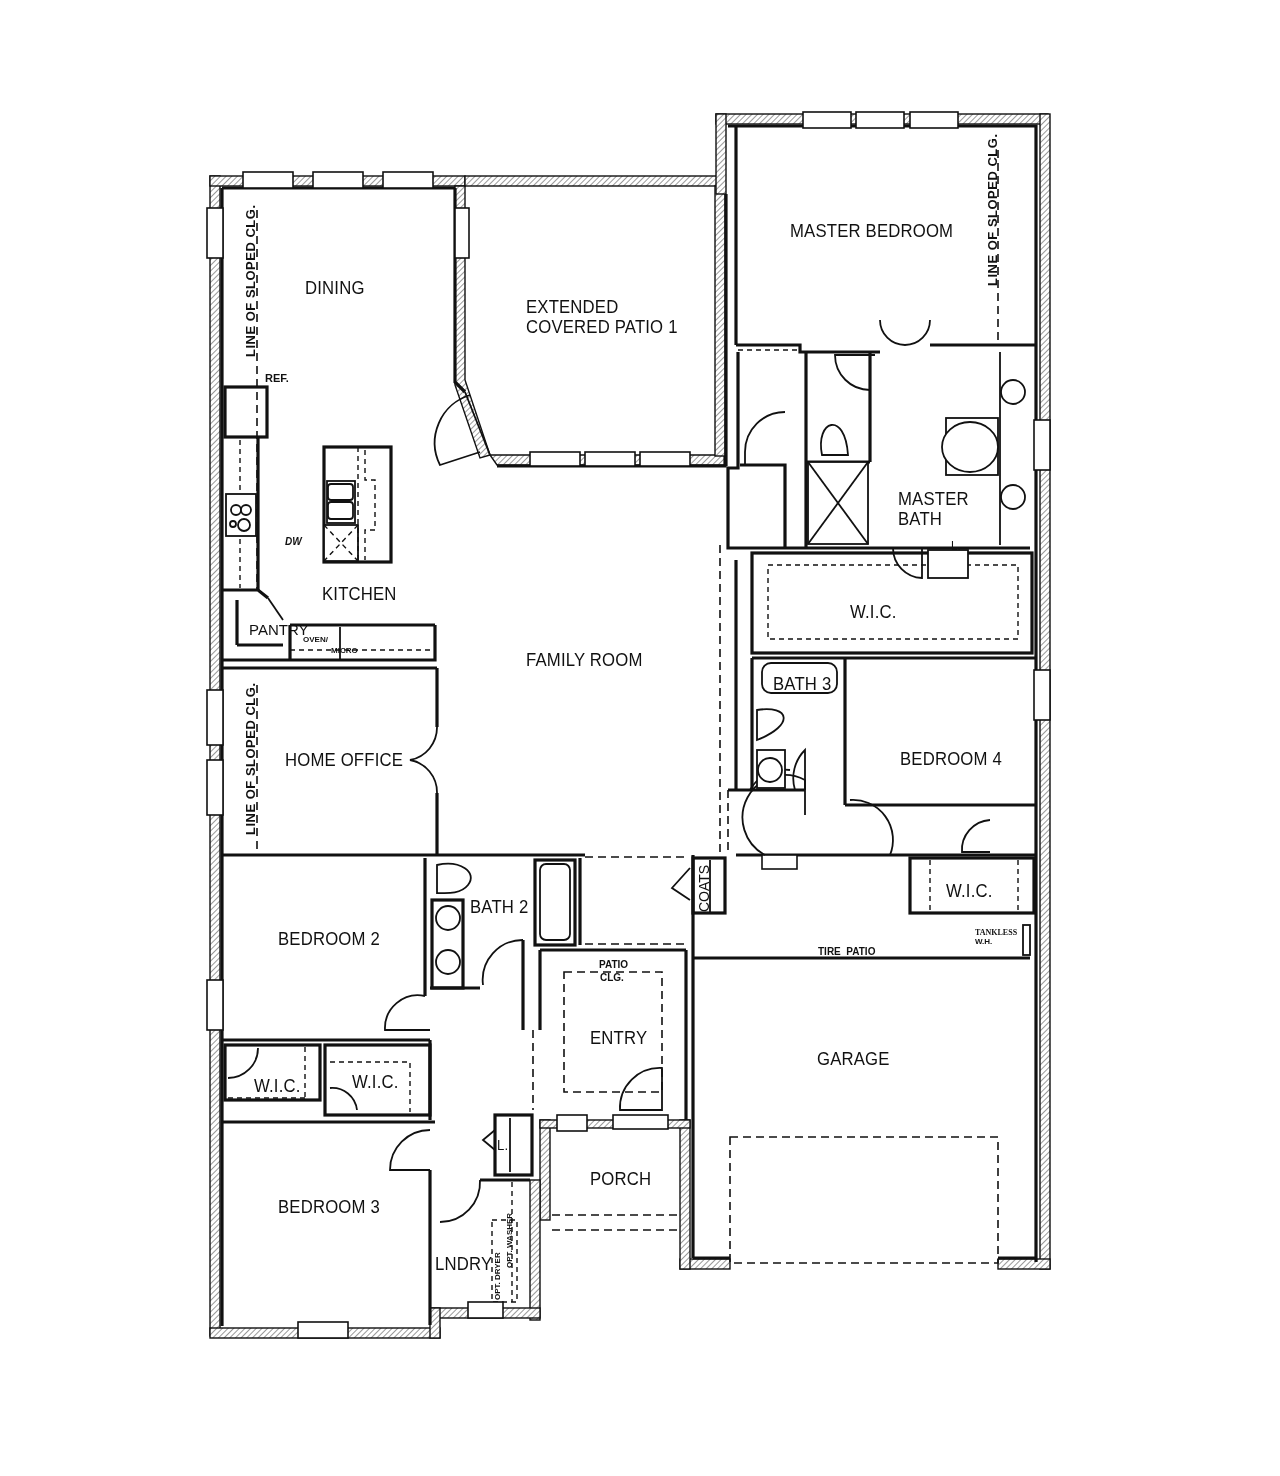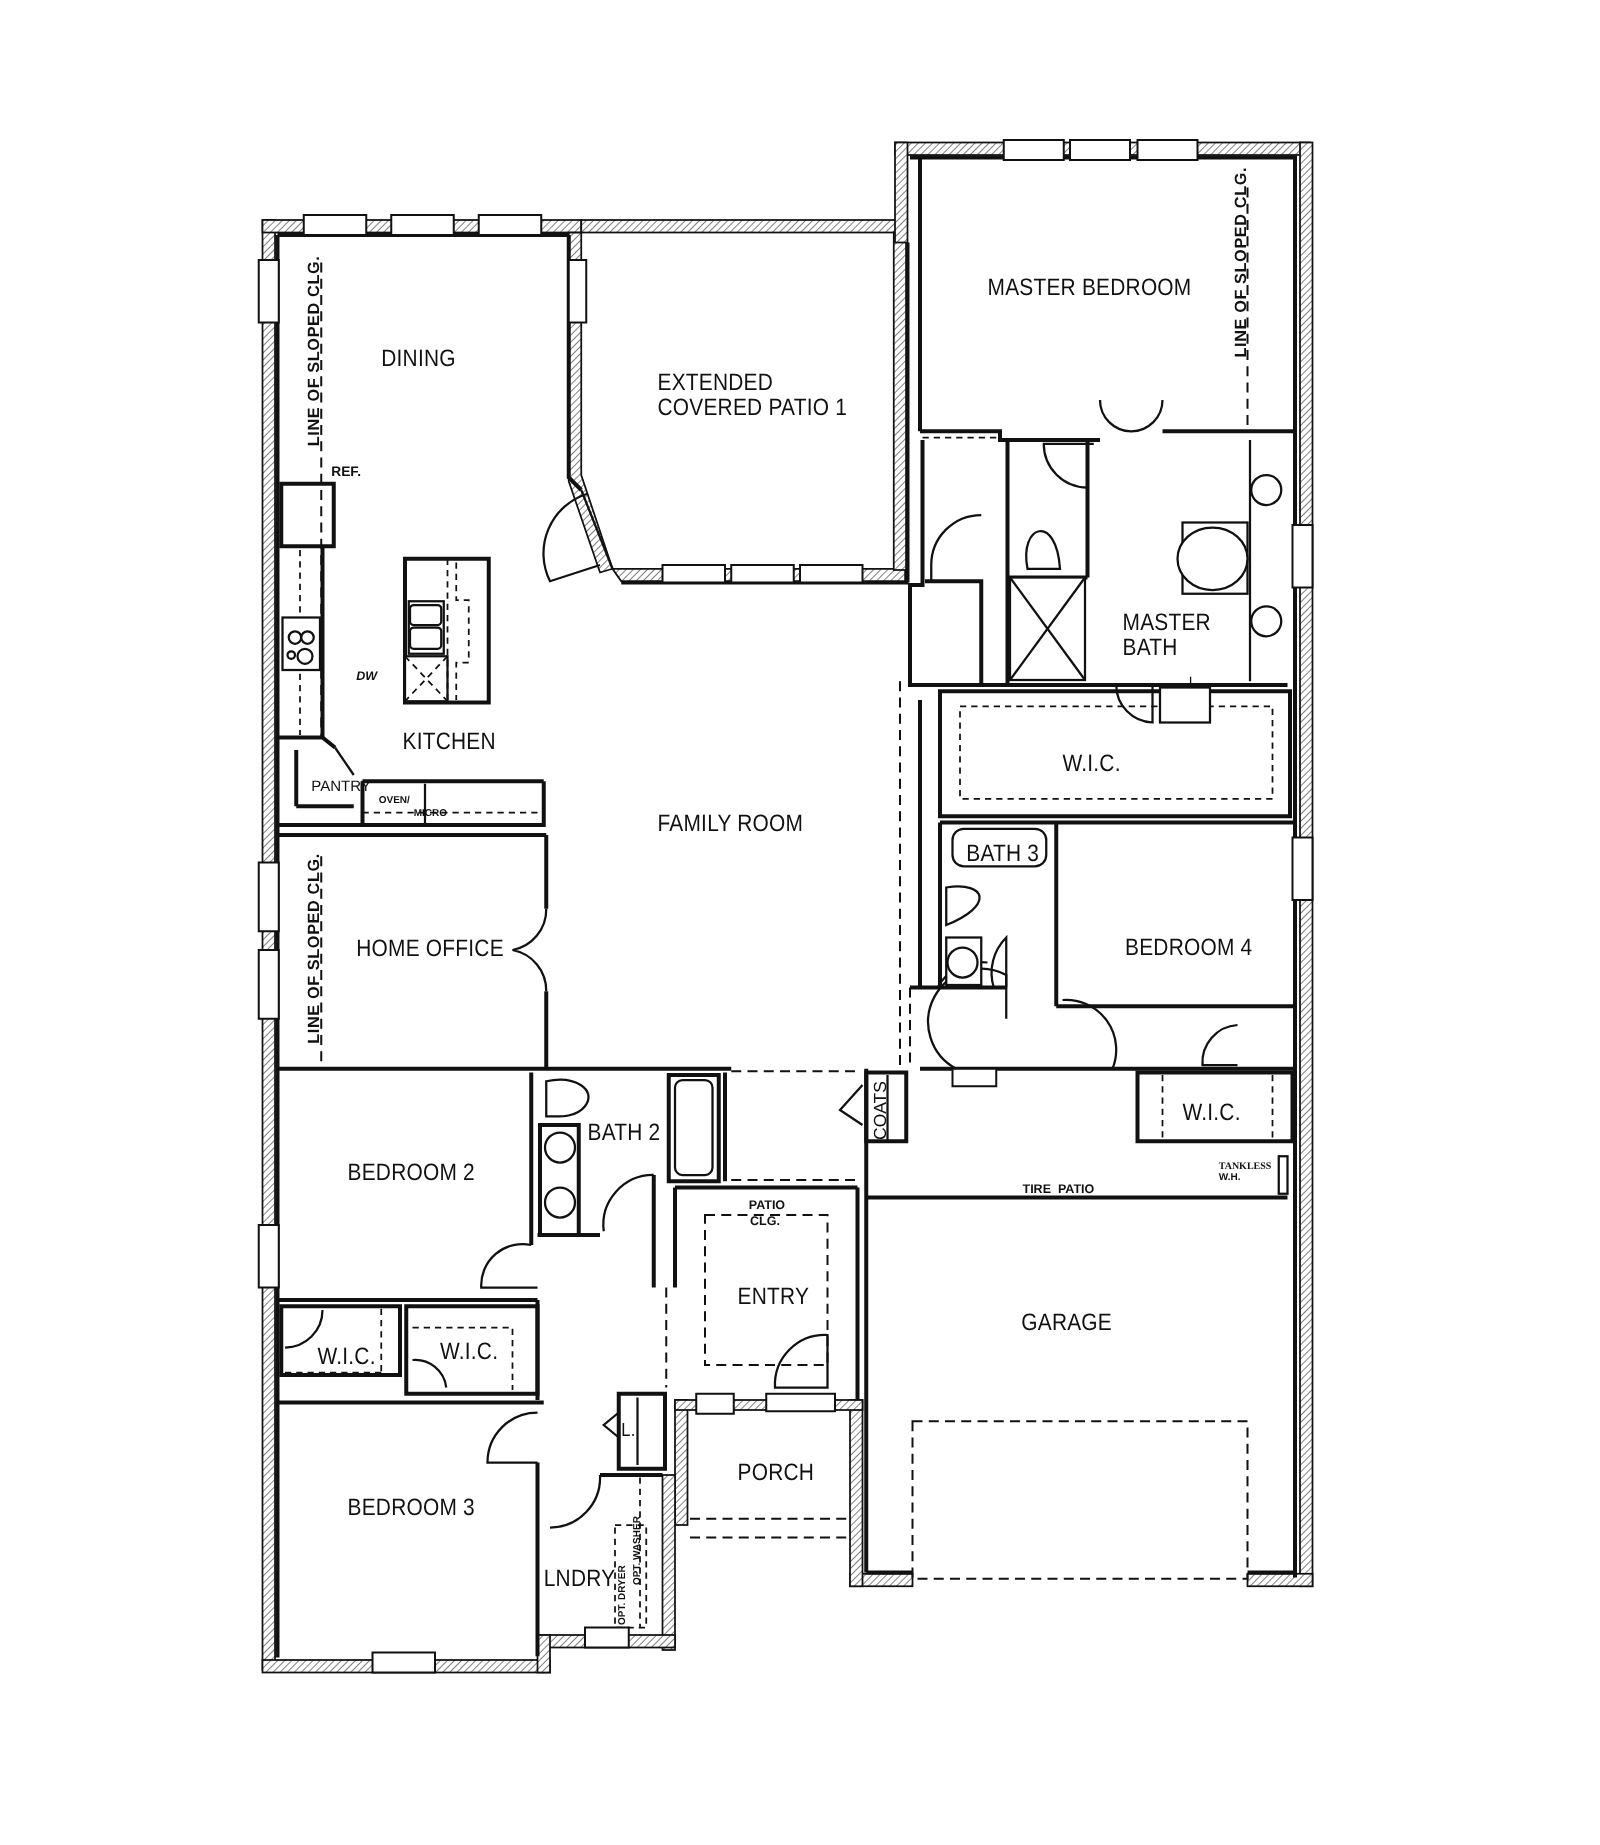--- a/index.html
+++ b/index.html
@@ -272,21 +272,21 @@
 <div class="label" style="left:352px;top:1071px;">W.I.C.</div>
 <div class="label" style="left:590px;top:1168px;">PORCH</div>
 <div class="label" style="left:278px;top:1196px;">BEDROOM 3</div>
 <div class="label" style="left:435px;top:1253px;">LNDRY</div>
 
 <div class="vert" style="left:243px;top:357px;">LINE OF SLOPED CLG.</div>
 <div class="vert" style="left:243px;top:835px;">LINE OF SLOPED CLG.</div>
 <div class="vert" style="left:985px;top:286px;">LINE OF SLOPED CLG.</div>
 <div class="small" style="left:229px;top:373px;font-size:11px;margin-left:36px;">REF.</div>
 <div class="small" style="left:285px;top:536px;font-style:italic;">DW</div>
-<div class="small" style="left:249px;top:624px;font-weight:normal;font-size:12px;">PANTRY</div>
+<div class="small" style="left:249px;top:624px;font-weight:normal;font-size:15px;">PANTRY</div>
 <div class="small" style="left:303px;top:635px;font-size:8px;line-height:9px;">OVEN/</div>
 <div class="small" style="left:303px;top:646px;font-size:8px;line-height:9px;margin-left:28px;">MICRO</div>
 <div class="vert-plain" style="left:696px;top:912px;">COATS</div>
 <div class="small" style="left:599px;top:959px;">PATIO</div>
 <div class="small" style="left:600px;top:972px;">CLG.</div>
 <div class="small" style="left:818px;top:946px;white-space:pre;">TIRE  PATIO</div>
 <div class="small" style="left:975px;top:928px;font-size:8px;line-height:9px;font-family:Liberation Serif, serif;">TANKLESS</div>
 <div class="small" style="left:975px;top:937px;font-size:8px;line-height:9px;text-align:center;">W.H.</div>
 <div class="label" style="left:951px;top:535px;font-size:13px;">L.</div>
 <div class="label" style="left:497px;top:1134px;font-size:15px;">L.</div>

